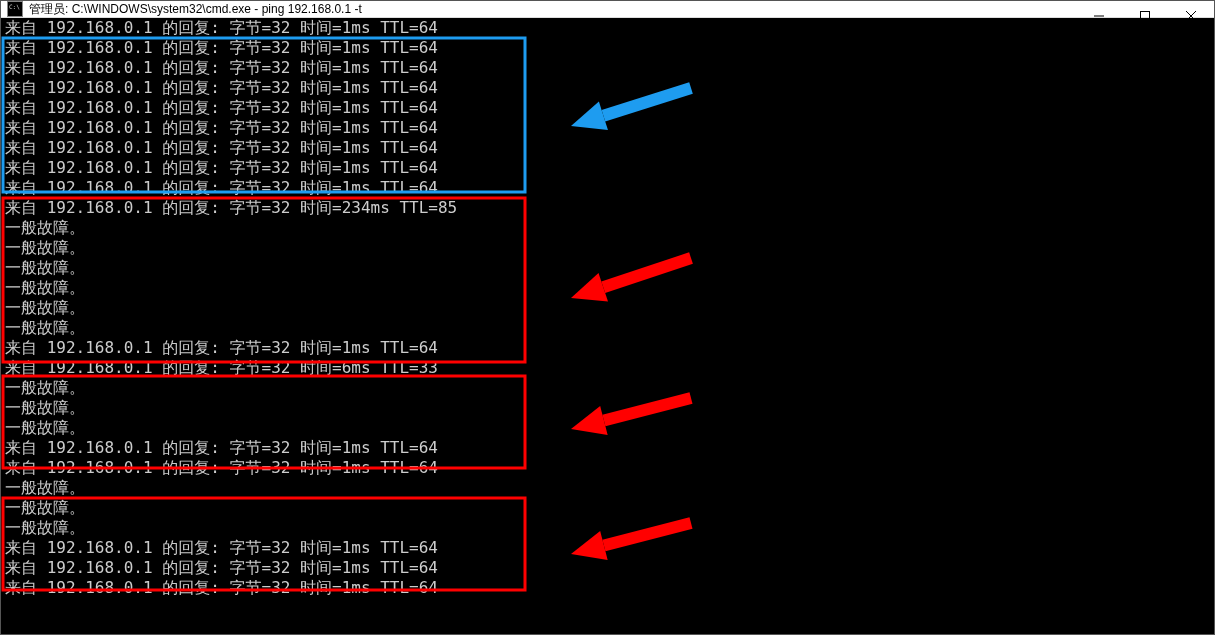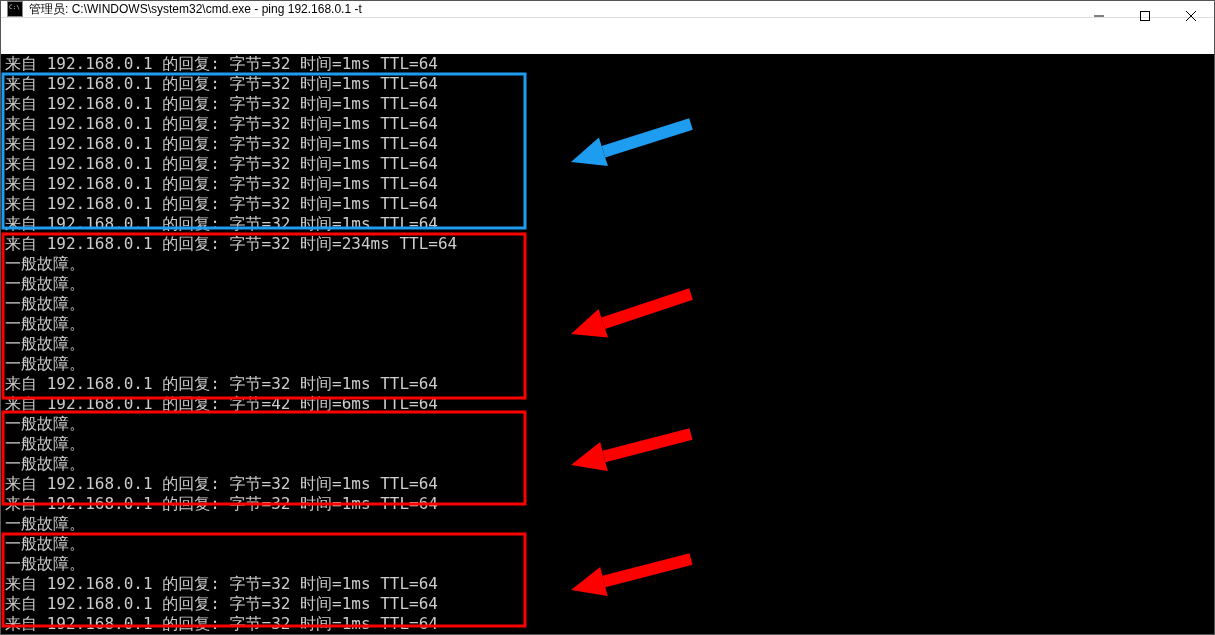--- a/index.html
+++ b/index.html
@@ -63,21 +63,20 @@
     .console {
       flex: 1;
       background: #000;
       color: #ccc;
       font-family: "NSimSun", "SimSun", "Consolas", monospace;
       font-size: 16px;
       line-height: 20px;
       padding: 0 0 0 4px;
       overflow: hidden;
       position: relative;
-      margin-top: 36px;
     }
     .console-inner {
       position: relative;
     }
     .line { white-space: pre; height: 20px; }
     .overlay {
       position: absolute;
       top: 0;
       left: 0;
       pointer-events: none;
@@ -115,29 +114,29 @@
     <div class="console-inner" id="console-inner">
         <div class="line">来自 192.168.0.1 的回复: 字节=32 时间=1ms TTL=64</div>
         <div class="line">来自 192.168.0.1 的回复: 字节=32 时间=1ms TTL=64</div>
         <div class="line">来自 192.168.0.1 的回复: 字节=32 时间=1ms TTL=64</div>
         <div class="line">来自 192.168.0.1 的回复: 字节=32 时间=1ms TTL=64</div>
         <div class="line">来自 192.168.0.1 的回复: 字节=32 时间=1ms TTL=64</div>
         <div class="line">来自 192.168.0.1 的回复: 字节=32 时间=1ms TTL=64</div>
         <div class="line">来自 192.168.0.1 的回复: 字节=32 时间=1ms TTL=64</div>
         <div class="line">来自 192.168.0.1 的回复: 字节=32 时间=1ms TTL=64</div>
         <div class="line">来自 192.168.0.1 的回复: 字节=32 时间=1ms TTL=64</div>
-        <div class="line">来自 192.168.0.1 的回复: 字节=32 时间=234ms TTL=64</div>
+        <div class="line">来自 192.168.0.1 的回复: 字节=32 时间=234ms TTL=85</div>
         <div class="line">一般故障。</div>
         <div class="line">一般故障。</div>
         <div class="line">一般故障。</div>
         <div class="line">一般故障。</div>
         <div class="line">一般故障。</div>
         <div class="line">一般故障。</div>
         <div class="line">来自 192.168.0.1 的回复: 字节=32 时间=1ms TTL=64</div>
-        <div class="line">来自 192.168.0.1 的回复: 字节=42 时间=6ms TTL=64</div>
+        <div class="line">来自 192.168.0.1 的回复: 字节=32 时间=6ms TTL=33</div>
         <div class="line">一般故障。</div>
         <div class="line">一般故障。</div>
         <div class="line">一般故障。</div>
         <div class="line">来自 192.168.0.1 的回复: 字节=32 时间=1ms TTL=64</div>
         <div class="line">来自 192.168.0.1 的回复: 字节=32 时间=1ms TTL=64</div>
         <div class="line">一般故障。</div>
         <div class="line">一般故障。</div>
         <div class="line">一般故障。</div>
         <div class="line">来自 192.168.0.1 的回复: 字节=32 时间=1ms TTL=64</div>
         <div class="line">来自 192.168.0.1 的回复: 字节=32 时间=1ms TTL=64</div>

